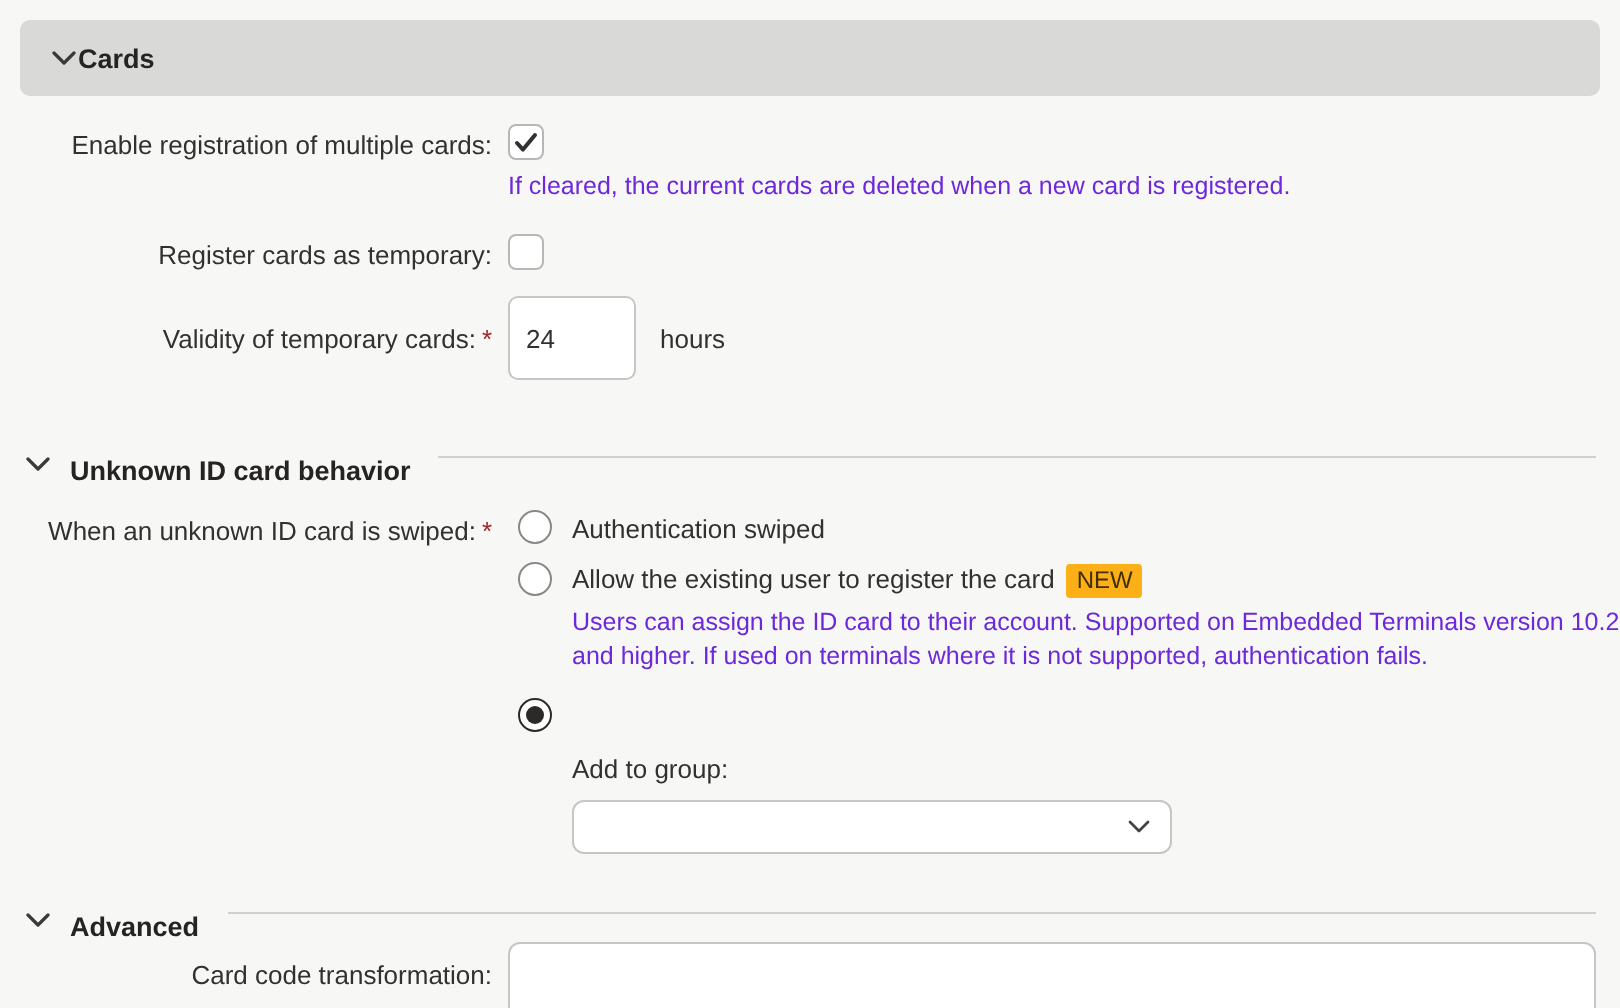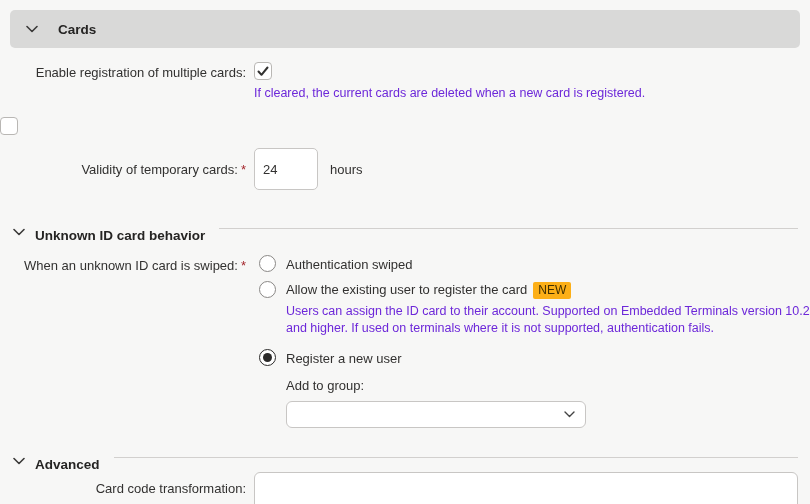--- a/index.html
+++ b/index.html
@@ -15,21 +15,21 @@
 
   
   .section-bar {
     margin: 10px 10px 0 10px;
     height: 38px;
     background: #d9d9d8;
     border-radius: 5px;
     display: flex;
     align-items: center;
     padding: 0 16px;
-    gap: 20px;
+    gap: 1px;
     cursor: pointer;
   }
   .section-bar .title { font-weight: bold; font-size: 13.5px; color: #252423; }
 
   
   .section-head {
     display: flex;
     align-items: flex-start;
     gap: 10px;
     margin: 38px 12px 0 13px;
@@ -176,20 +176,21 @@
         <svg width="12" height="11" viewBox="0 0 12 11">
             <polyline points="1.5,5.5 4.5,8.8 10.5,1.5" fill="none" stroke="#323130" stroke-width="2" stroke-linecap="round" stroke-linejoin="round"></polyline>
           </svg>
       </span>
     </span>
     <div class="help">If cleared, the current cards are deleted when a new card is registered.</div>
   </div>
 </div>
 
 <div class="row" style="margin-top:15px;">
+  <div class="lbl">Register cards as temporary:</div>
   <div>
     <span class="cb"></span>
   </div>
 </div>
 
 <div class="row" style="margin-top:10px; align-items:center;">
   <div class="lbl" style="padding-top:0;">
     <span>Validity of temporary cards:</span><span class="required">*</span>
   </div>
   <div style="display:flex; align-items:center;">
@@ -222,21 +223,20 @@
     <div class="radio-item" style="margin-top:8px;">
       <span class="rb"></span>
       <div>
         <span class="radio-text">Allow the existing user to register the card</span><span class="badge">NEW</span>
         <div class="help radio-help">Users can assign the ID card to their account. Supported on Embedded Terminals version 10.2 and higher. If used on terminals where it is not supported, authentication fails.</div>
       </div>
     </div>
 
     <div class="radio-item" style="margin-top:12px;">
       <span class="rb checked"></span>
-      <span class="radio-text">Register a new user</span>
     </div>
 
     <div class="sub-block">
       <div class="sub-label">Add to group:</div>
       <div class="select">
         <span style="flex:1;"></span>
         <span style="display:inline-flex;">
           <svg width="11" height="7" viewBox="0 0 11 7">
               <polyline points="1,1 5.5,5.5 10,1" fill="none" stroke="#444" stroke-width="1.4" stroke-linecap="round" stroke-linejoin="round"></polyline>
             </svg>

